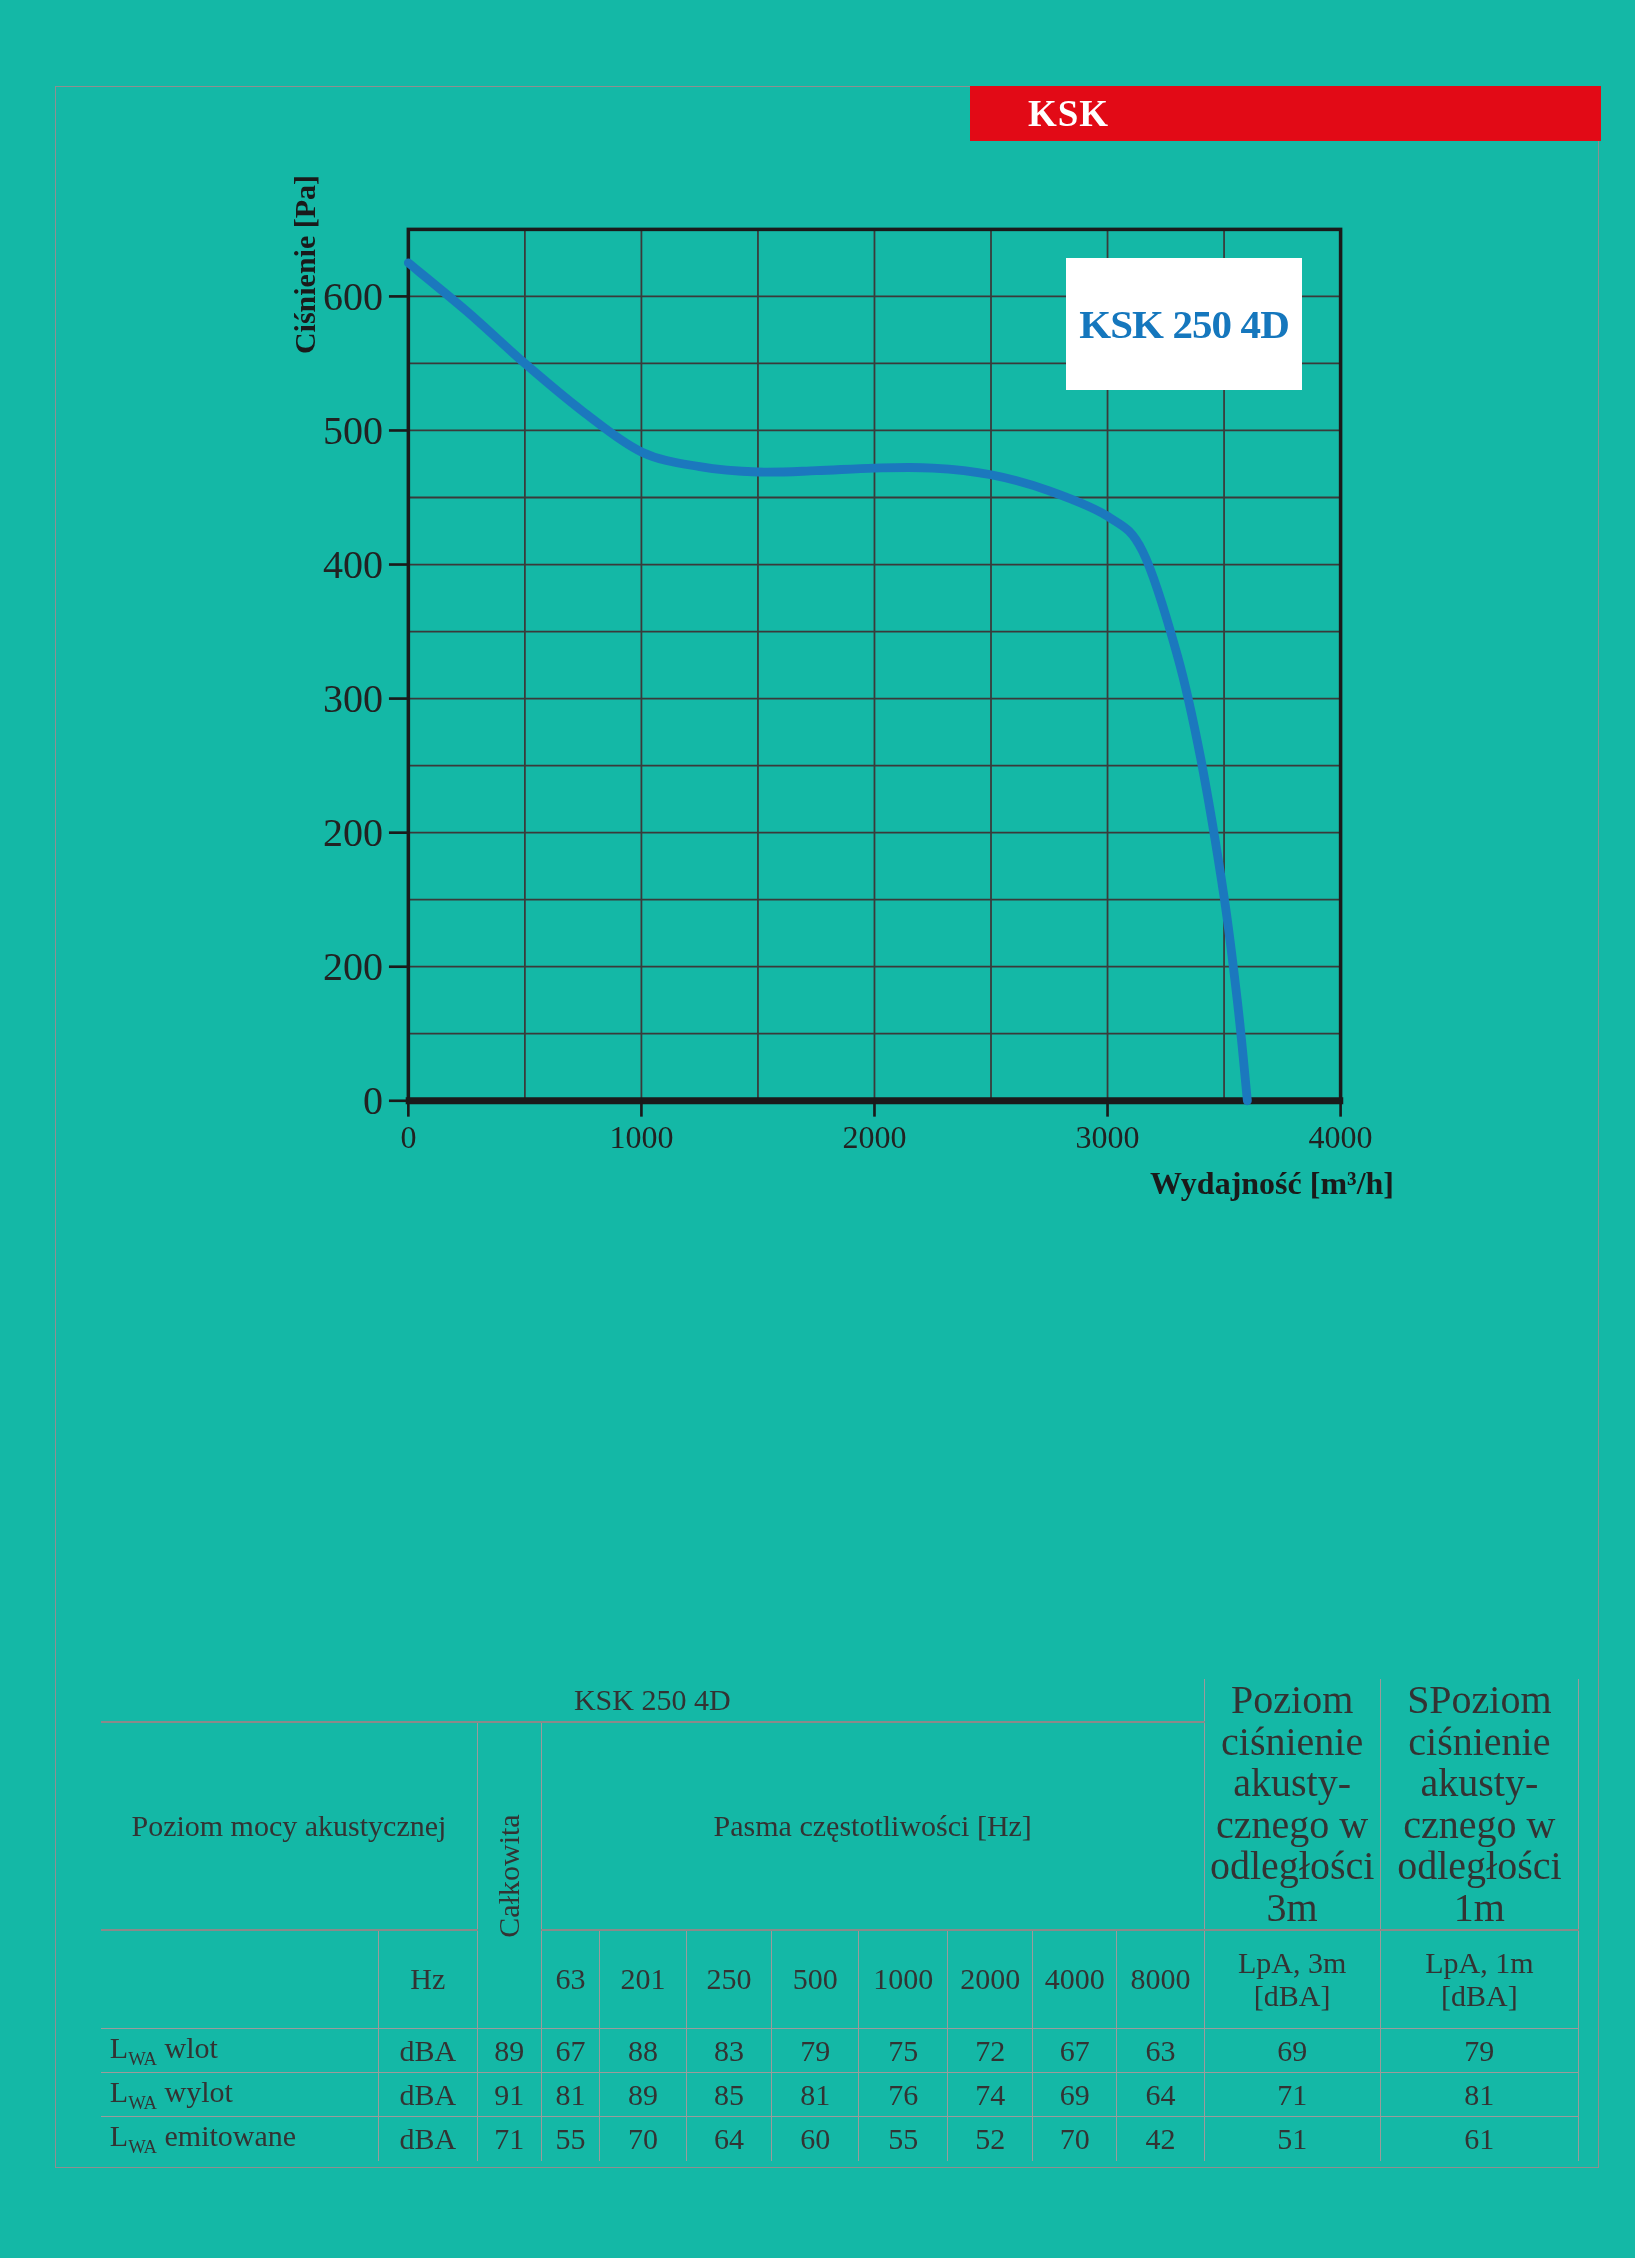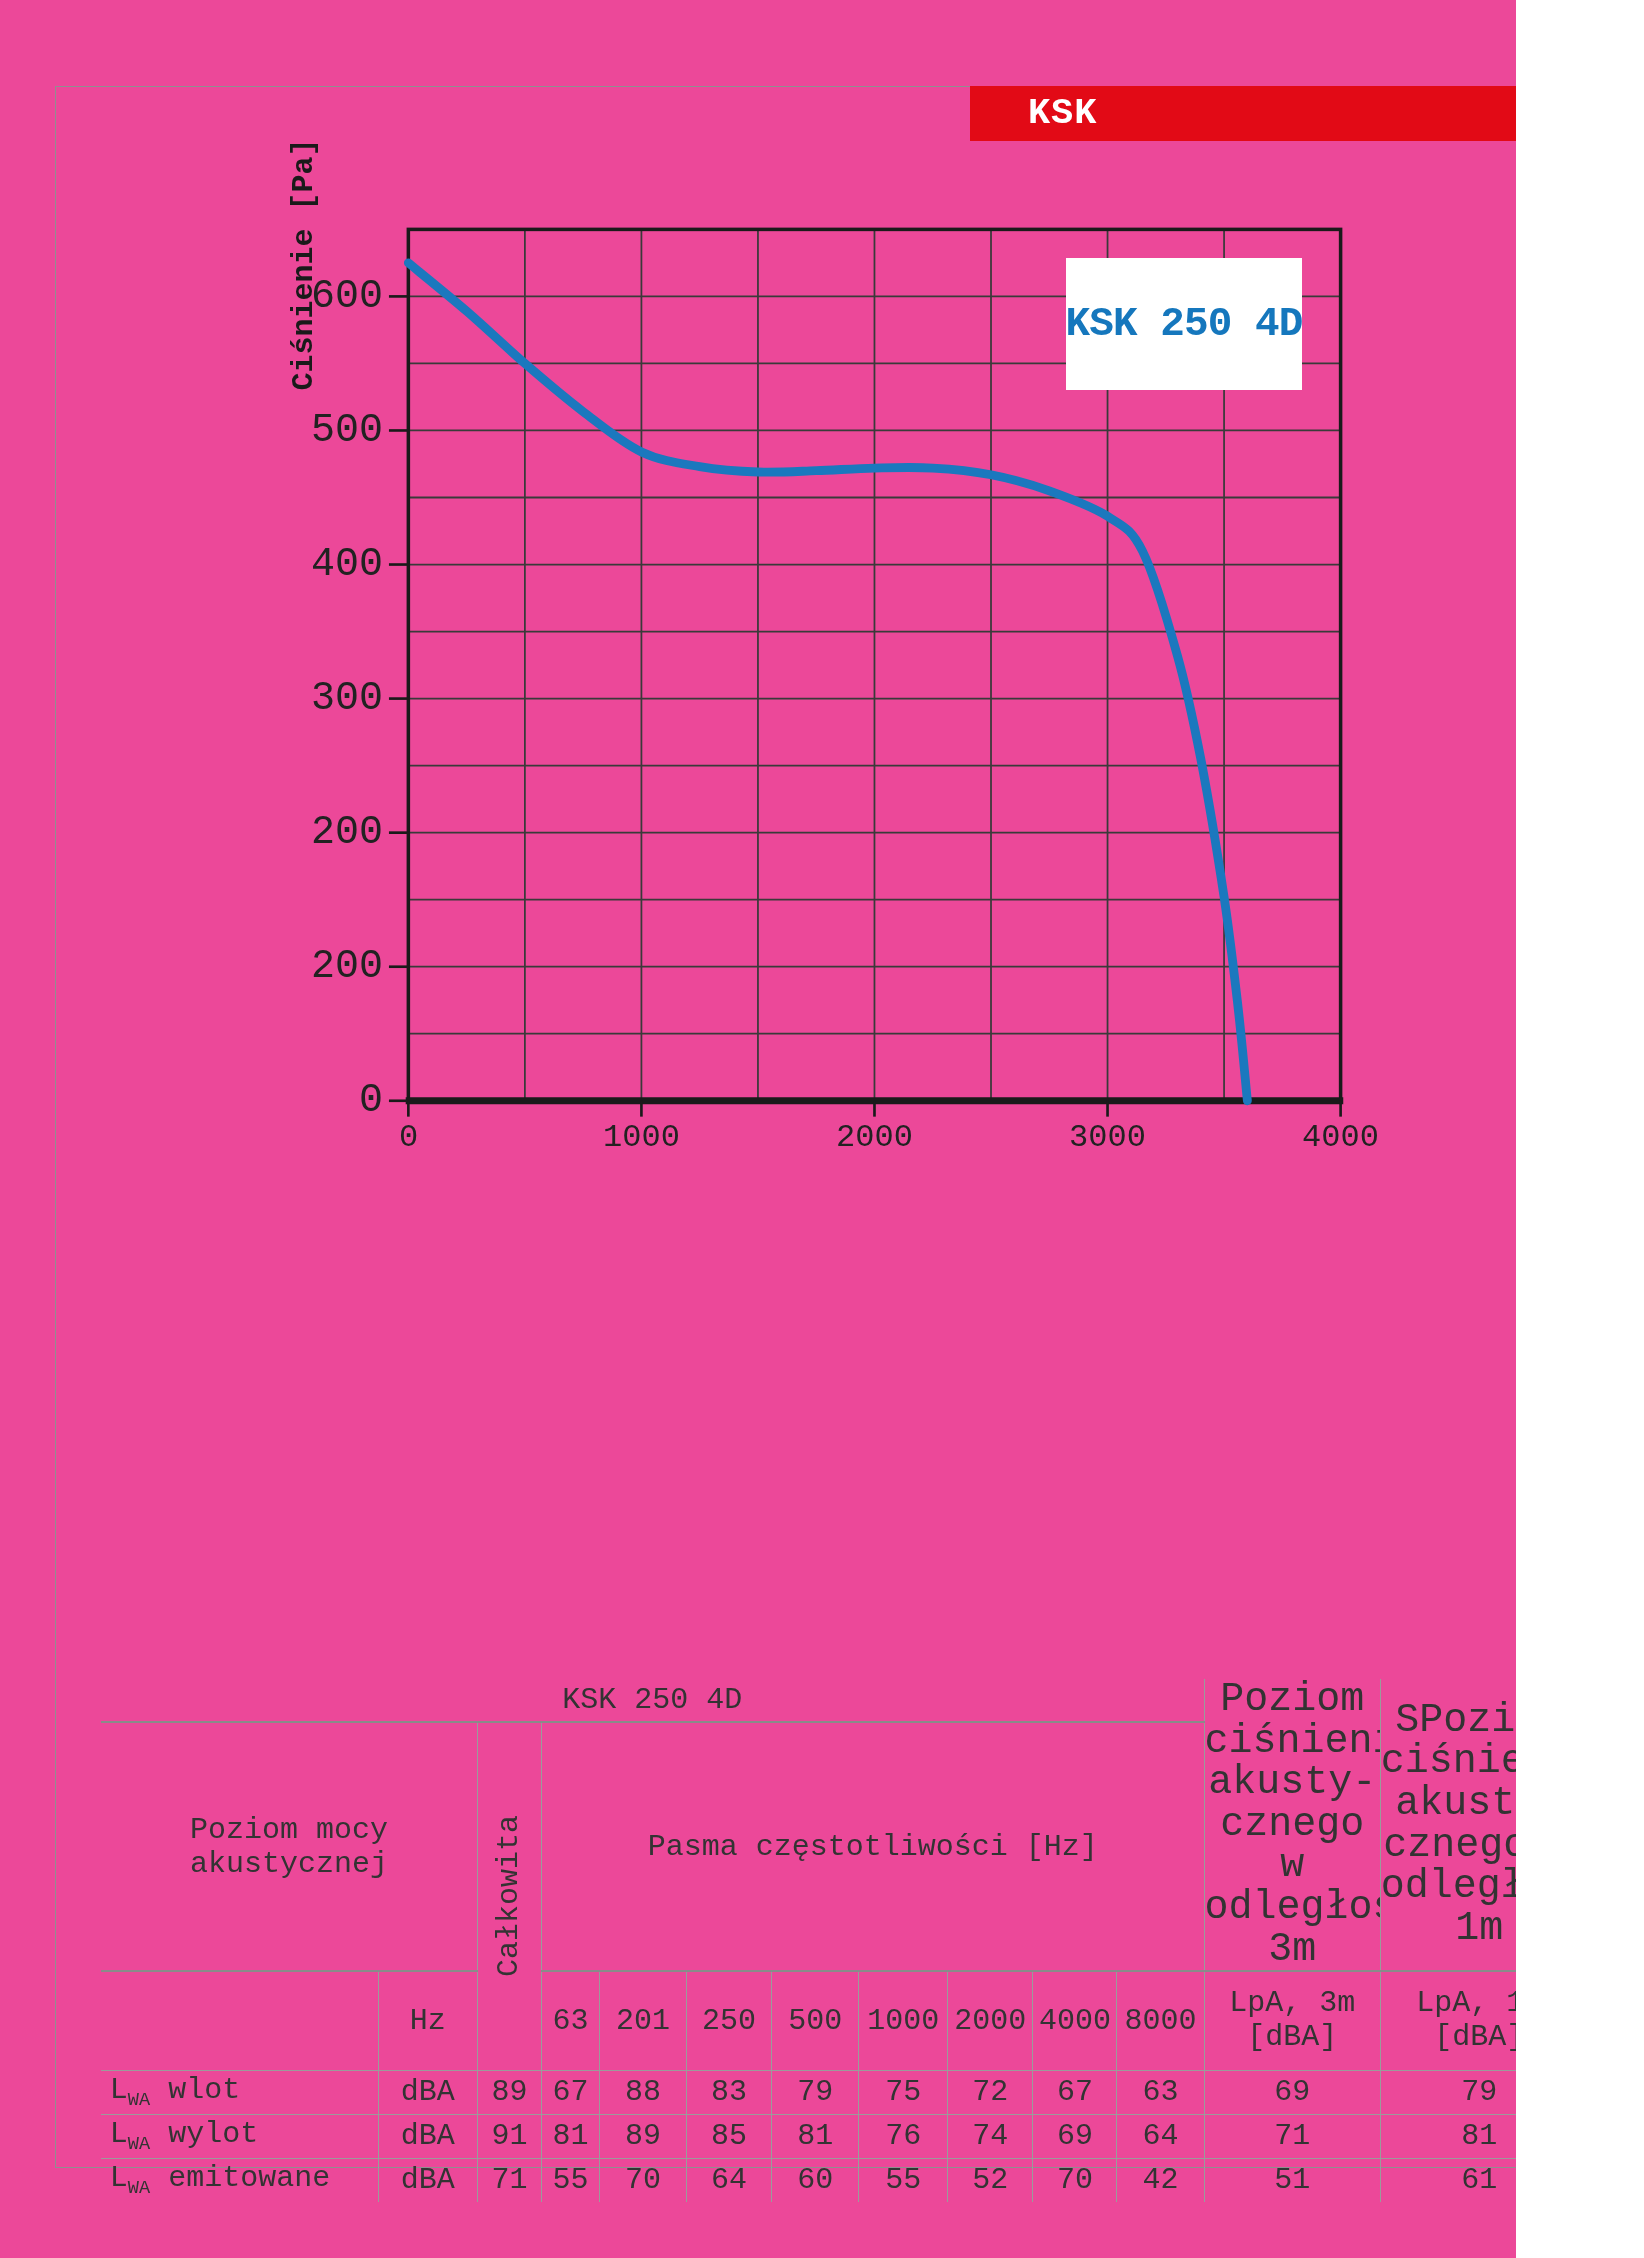--- a/index.html
+++ b/index.html
@@ -1,17 +1,17 @@
 <!DOCTYPE html>
 <html style="font-size:14px"><head>
 <meta charset="utf-8">
 <style>
   html,body{margin:0;padding:0;background:#ffffff;}
-  .page{position:relative;width:1516px;height:2258px;overflow:hidden;background:#ec4899;
-        font-family:Liberation Mono, monospace;color:#333;}
+  .page{position:relative;width:1635px;height:2258px;overflow:hidden;background:#14b8a6;
+        font-family:Liberation Serif, serif;color:#333;}
   
   .page-border{position:absolute;left:55px;top:86px;width:1544px;height:2082px;
         border:1.8px solid #8f8f8f;box-sizing:border-box;}
   
   .header-bar{position:absolute;left:970px;top:86px;width:631px;height:55px;
         background:#e20a16;display:flex;align-items:center;}
   .header-bar .badge{color:#ffffff;font-weight:bold;font-size:37px;letter-spacing:0.9px;
         padding-left:58px;line-height:55px;}
   
   #chart-svg{position:absolute;left:0;top:0;}
@@ -108,20 +108,21 @@
       <div class="y-tick-label" style="top: 412px;">500</div>
       <div class="y-tick-label" style="top: 278px;">600</div>
       <div class="x-tick-label" style="left: 338px;">0</div>
       <div class="x-tick-label" style="left: 571px;">1000</div>
       <div class="x-tick-label" style="left: 804px;">2000</div>
       <div class="x-tick-label" style="left: 1037px;">3000</div>
       <div class="x-tick-label" style="left: 1270px;">4000</div>
     </div>
 
   <div class="y-axis-title">Ciśnienie [Pa]</div>
+  <div class="x-axis-title">Wydajność [m³/h]</div>
 
   <table id="acoustic-table">
     <colgroup>
       <col style="width:277px">
         <col style="width:99px">
         <col style="width:64px">
       <col style="width:58px">
         <col style="width:87px">
         <col style="width:85px">
       <col style="width:87px">

